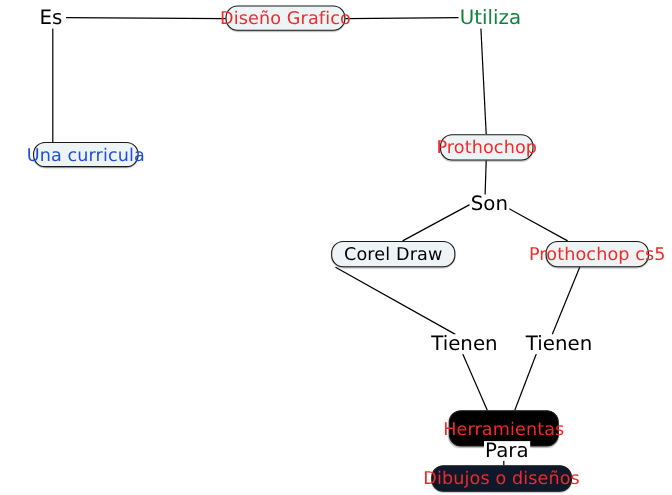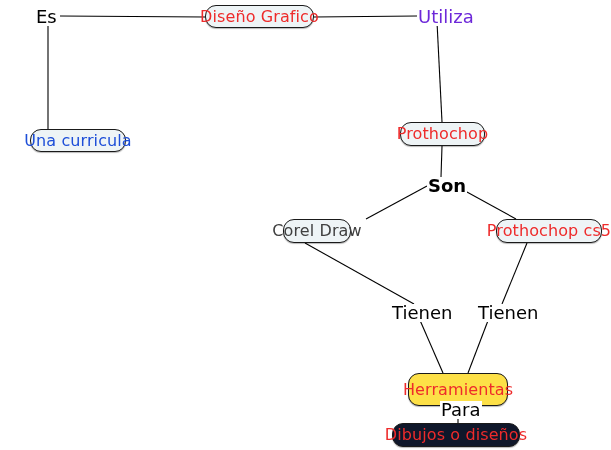--- a/index.html
+++ b/index.html
@@ -70,27 +70,27 @@
       <line x1="527" y1="243" x2="502" y2="304" stroke="#000000" stroke-width="1.1"></line>
       <line x1="489" y1="318" x2="468" y2="373" stroke="#000000" stroke-width="1.1"></line>
       <line x1="458" y1="397" x2="458" y2="402" stroke="#000000" stroke-width="1.1"></line>
       <line x1="458" y1="415" x2="458" y2="423" stroke="#000000" stroke-width="1.1"></line>
     </svg>
 
   <div id="nodes-layer">
       <div class="node" style="left: 205px; top: 5px; width: 109px; height: 23px; background: rgb(238, 244, 246); border-color: rgb(26, 26, 26); color: rgb(238, 43, 43);">Diseño Grafico</div>
       <div class="node" style="left: 2px; top: 129px; width: 96px; height: 23px; background: rgb(238, 244, 246); border-color: rgb(26, 26, 26); color: #1d4ed8; margin-left: 28px;">Una curricula</div>
       <div class="node" style="left: 400px; top: 122px; width: 85px; height: 24px; background: rgb(238, 244, 246); border-color: rgb(26, 26, 26); color: rgb(238, 43, 43);">Prothochop</div>
-      <div class="node" style="left: 283px; top: 219px; width: 68px; height: 24px; background: rgb(238, 244, 246); border-color: rgb(26, 26, 26); color: #404040;">Corel Draw</div>
-      <div class="node" style="left: 496px; top: 219px; width: 106px; height: 24px; background: rgb(238, 244, 246); border-color: rgb(26, 26, 26); color: rgb(238, 43, 43);">Prothochop cs5</div>
-      <div class="node" style="left: 408px; top: 373px; width: 100px; height: 33px; background: #fde047; border-color: rgb(26, 26, 26); color: rgb(238, 43, 43);">Herramientas</div>
+      <div class="node" style="left: 301px; top: 219px; width: 113px; height: 24px; background: rgb(238, 244, 246); border-color: rgb(26, 26, 26); color: #000000;">Corel Draw</div>
+      <div class="node" style="left: 496px; top: 219px; width: 94px; height: 24px; background: rgb(238, 244, 246); border-color: rgb(26, 26, 26); color: rgb(238, 43, 43);">Prothochop cs5</div>
+      <div class="node" style="left: 408px; top: 373px; width: 100px; height: 33px; background: #000000; border-color: rgb(26, 26, 26); color: rgb(238, 43, 43);">Herramientas</div>
       <div class="node" style="left: 392px; top: 423px; width: 128px; height: 24px; background: #0f172a; border-color: rgb(26, 26, 26); color: rgb(238, 43, 43);">Dibujos o diseños</div>
     </div>
   <div id="labels-layer">
       <div class="link-label" style="left: 35px; top: 8px; color: rgb(0, 0, 0);">Es</div>
-      <div class="link-label" style="left: 417px; top: 8px; color: #6d28d9;">Utiliza</div>
-      <div class="link-label" style="left: 427px; top: 177px; color: rgb(0, 0, 0); font-weight: bold;">Son</div>
+      <div class="link-label" style="left: 417px; top: 8px; color: #15803d;">Utiliza</div>
+      <div class="link-label" style="left: 427px; top: 177px; color: rgb(0, 0, 0);">Son</div>
       <div class="link-label" style="left: 391px; top: 304px; color: rgb(0, 0, 0);">Tienen</div>
       <div class="link-label" style="left: 477px; top: 304px; color: rgb(0, 0, 0);">Tienen</div>
       <div class="link-label" style="left: 440px; top: 401px; color: rgb(0, 0, 0);">Para</div>
     </div>
 
 </div>
 
 </body></html>

